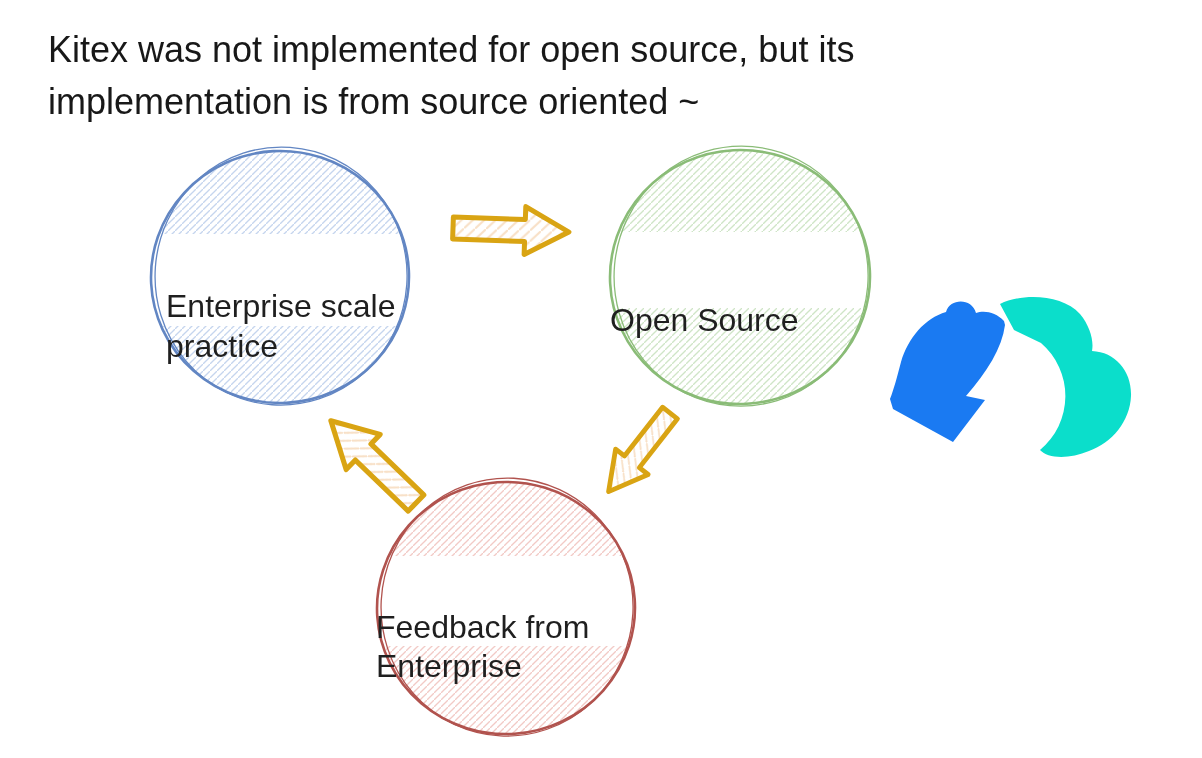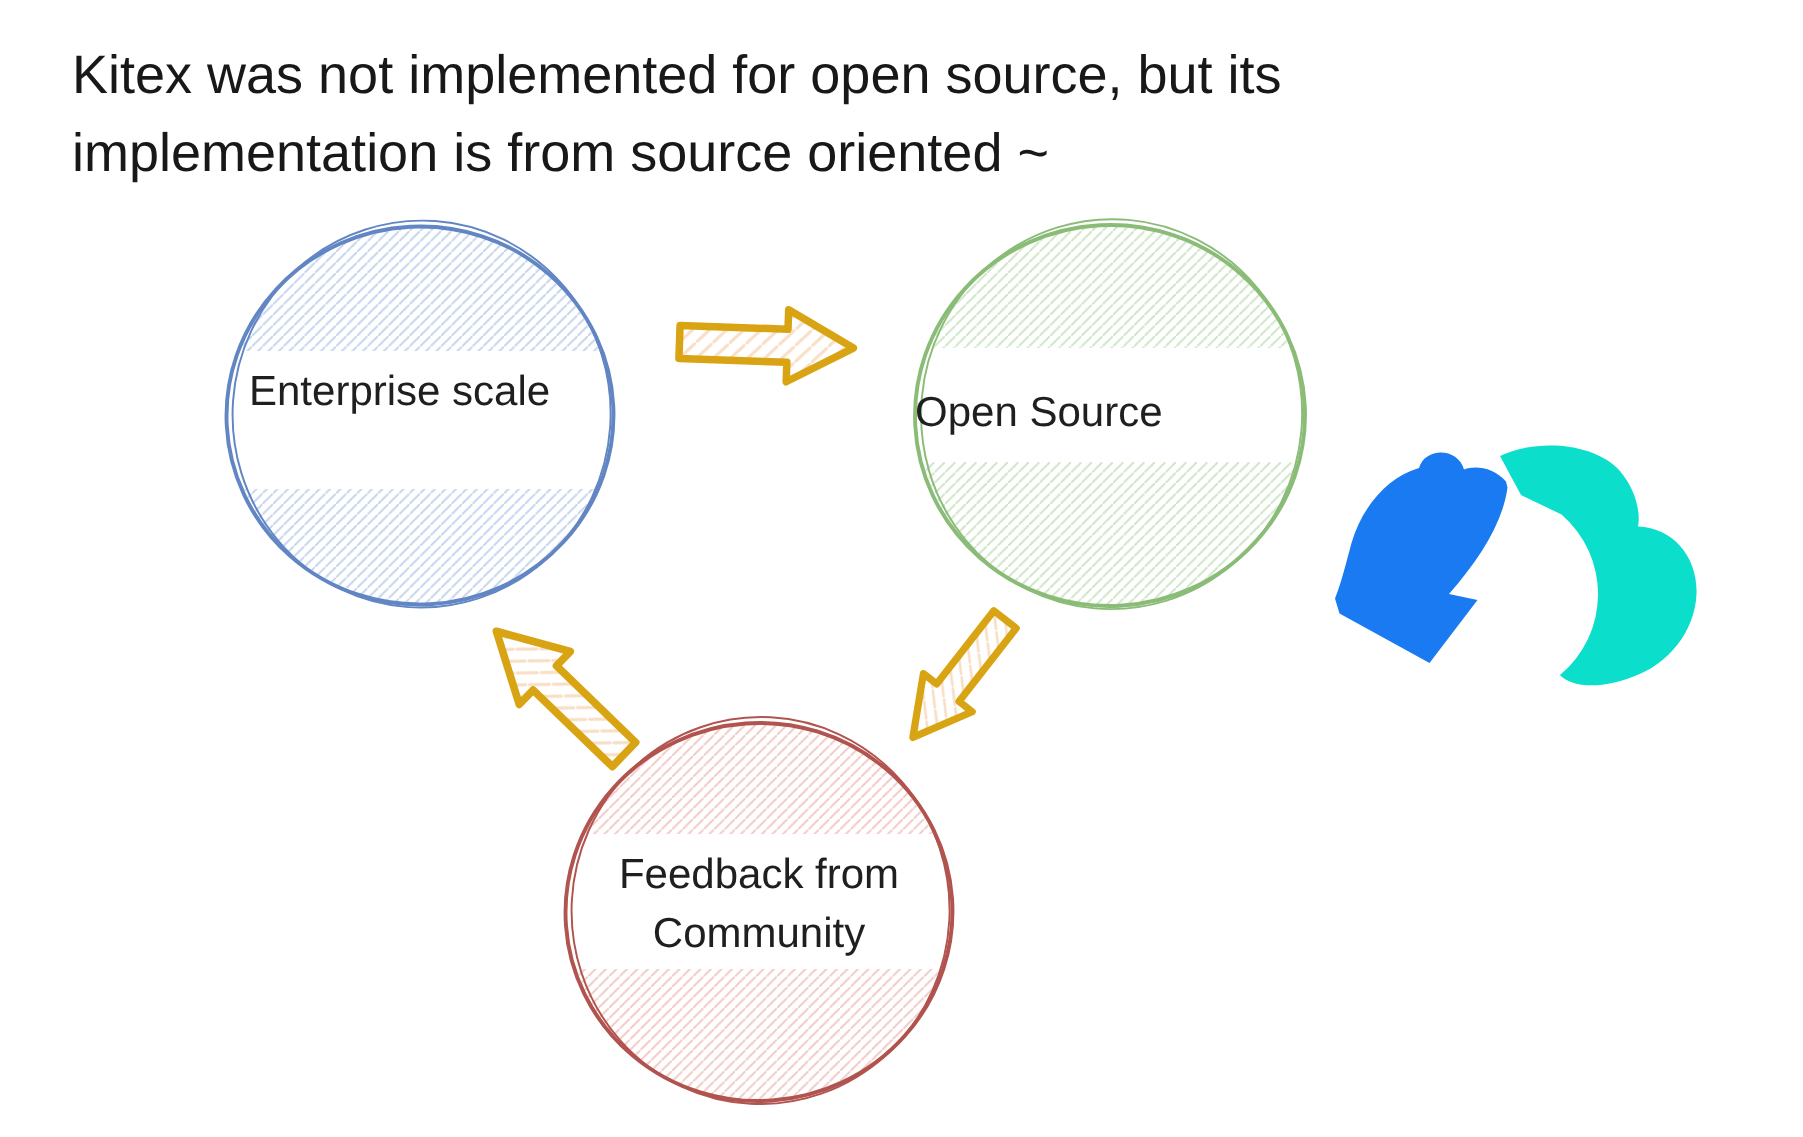--- a/index.html
+++ b/index.html
@@ -17,28 +17,29 @@
     line-height:52px;
     color:#181818;
     letter-spacing:0px;
     font-weight:400;
   }
   .diagram-svg{
     position:absolute;left:0;top:0;width:1202px;height:758px;
   }
   .node-label{
     position:absolute;
-    font-size:28px;
+    font-size:32px;
     color:#1f1f1f;
     line-height:40px;
     white-space:nowrap;
+    margin-top:45px;
   }
   .label-enterprise{ left:166px; top:241px; text-align:left; }
   .label-opensource{ left:610px; top:255px; width:260px; }
-  .label-community{ left:376px; top:563px; width:260px; text-align:center; line-height:39px; }
+  .label-community{ left:376px; top:563px; width:260px; text-align:left; line-height:39px; }
 </style>
 </head>
 <body>
 
 <div class="canvas">
 
   <div class="title">
     <div>Kitex was not implemented for open source, but its</div>
     <div>implementation is from source oriented ~</div>
   </div>
@@ -101,24 +102,25 @@
                L 1004 321
                C 996 312 984 310 976 313
                C 972 298 950 298 946 312
                C 925 318 908 338 901 362
                C 897 377 894 389 890 399 Z" fill="#1a7af2"></path>
     </g>
   </svg>
 
   <div class="node-label label-enterprise">
     <div>Enterprise scale</div>
+    <div>practice</div>
   </div>
 
   <div class="node-label label-opensource">
     <div>Open Source</div>
   </div>
 
   <div class="node-label label-community">
     <div>Feedback from</div>
-    <div>Community</div>
+    <div>Enterprise</div>
   </div>
 
 </div>
 
 </body></html>

